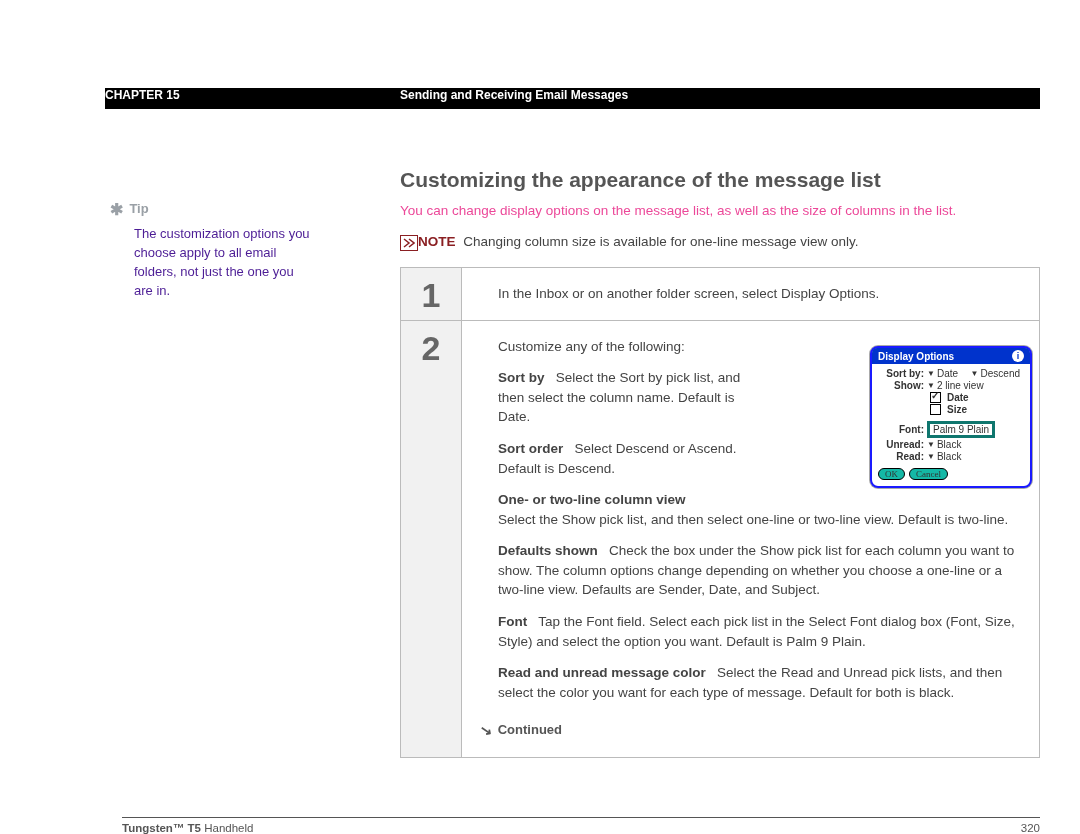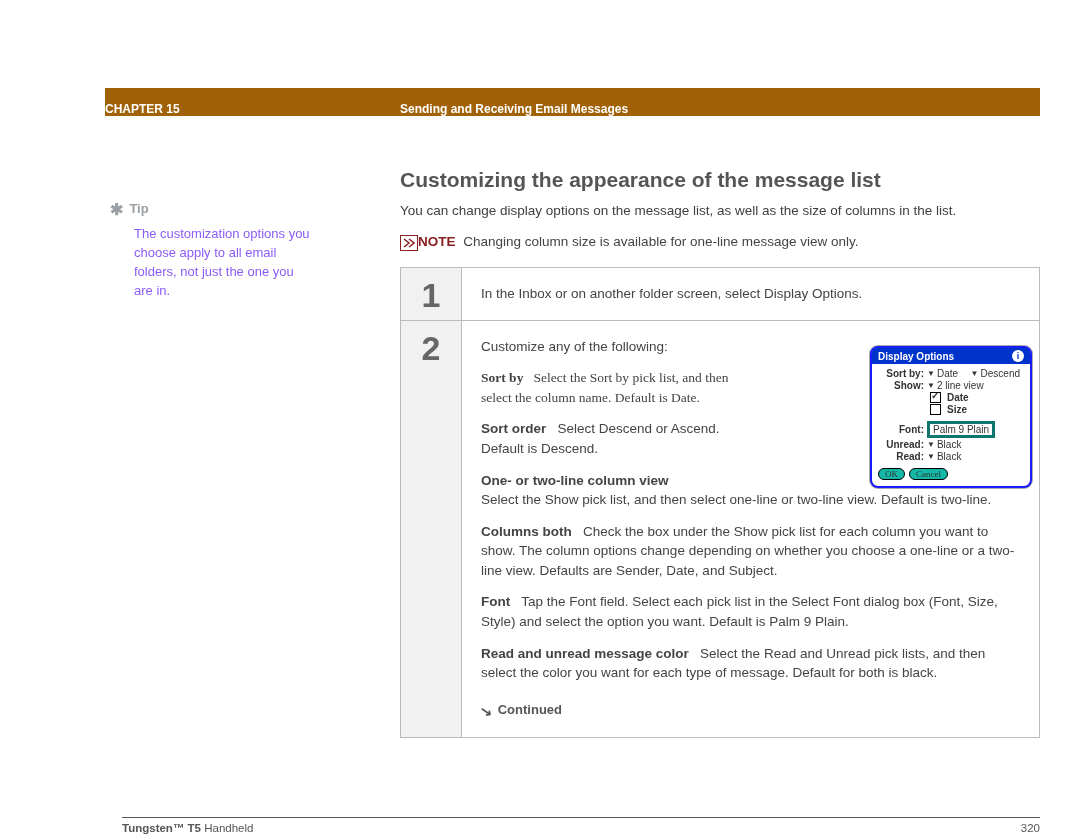--- a/index.html
+++ b/index.html
@@ -11,24 +11,24 @@
     width: 1080px;
     height: 834px;
     position: relative;
     font-size: 14px;
   }
   .header-bar {
     position: absolute;
     top: 88px;
     left: 105px;
     right: 40px;
-    height: 28px;
-    background: #a16207;
-    display: flex;
-    align-items: flex-end;
+    height: 21px;
+    background: #000000;
+    display: flex;
+    align-items: flex-start;
     color: #fff;
     font-size: 12px;
     font-weight: bold;
   }
   .header-bar .chapter {
     width: 295px;
     padding-left: 0;
   }
   .header-bar .title {
     flex: 1;
@@ -40,21 +40,21 @@
     right: 40px;
   }
   .section-title {
     font-size: 21px;
     font-weight: bold;
     color: #555;
     margin-bottom: 10px;
   }
   .intro {
     font-size: 13.5px;
-    color: #404040;
+    color: #ec4899;
     margin-bottom: 14px;
     line-height: 1.35;
   }
   .note-row {
     display: flex;
     align-items: flex-start;
     font-size: 13.5px;
     color: #444;
     margin-bottom: 16px;
   }
@@ -94,21 +94,21 @@
     flex-shrink: 0;
   }
   .step-body {
     padding: 16px 18px 16px 18px;
     font-size: 13.5px;
     color: #444;
     line-height: 1.45;
     position: relative;
     flex: 1;
   }
-  .step-body p { margin: 0 0 12px 1px; }
+  .step-body p { margin: 0 0 12px 18px; }
   .step-body p:last-child { margin-bottom: 0; }
   .step-body .bold { font-weight: bold; }
   .continued {
     display: flex;
     align-items: center;
     gap: 6px;
     font-weight: bold;
     color: #555;
     font-size: 13px;
     margin-top: 18px;
@@ -133,21 +133,21 @@
     gap: 6px;
     color: #9aa0a6;
     font-weight: bold;
     margin-bottom: 4px;
   }
   .tip-star {
     color: #9aa0a6;
     font-size: 16px;
   }
   .tip-text {
-    color: #8b5cf6;
+    color: #4c1d95;
     padding-left: 24px;
   }
 
   
   .device-shot {
     position: absolute;
     top: 346px;
     right: 48px;
     width: 158px;
     border: 2px solid #1a1aff;
@@ -295,37 +295,37 @@
       <div class="step-body">
         <p>In the Inbox or on another folder screen, select Display Options.</p>
       </div>
     </div>
 
     <div class="step">
       <div class="step-num">2</div>
       <div class="step-body">
         <p>Customize any of the following:</p>
 
-        <p style="max-width:270px;font-family:Liberation Serif, serif;">
+        <p style="max-width:270px;">
           <span class="bold">Sort by</span>&nbsp;&nbsp;
           <span>Select the Sort by pick list, and then select the column name. Default is Date.</span>
         </p>
 
         <p style="max-width:270px;">
           <span class="bold">Sort order</span>&nbsp;&nbsp;
           <span>Select Descend or Ascend. Default is Descend.</span>
         </p>
 
         <p>
           <span class="bold">One- or two-line column view</span><br>
           <span>Select the Show pick list, and then select one-line or two-line view. Default is two-line.</span>
         </p>
 
         <p>
-          <span class="bold">Columns both</span>&nbsp;&nbsp;
+          <span class="bold">Defaults shown</span>&nbsp;&nbsp;
           <span>Check the box under the Show pick list for each column you want to show. The column options change depending on whether you choose a one-line or a two-line view. Defaults are Sender, Date, and Subject.</span>
         </p>
 
         <p>
           <span class="bold">Font</span>&nbsp;&nbsp;
           <span>Tap the Font field. Select each pick list in the Select Font dialog box (Font, Size, Style) and select the option you want. Default is Palm 9 Plain.</span>
         </p>
 
         <p>
           <span class="bold">Read and unread message color</span>&nbsp;&nbsp;

